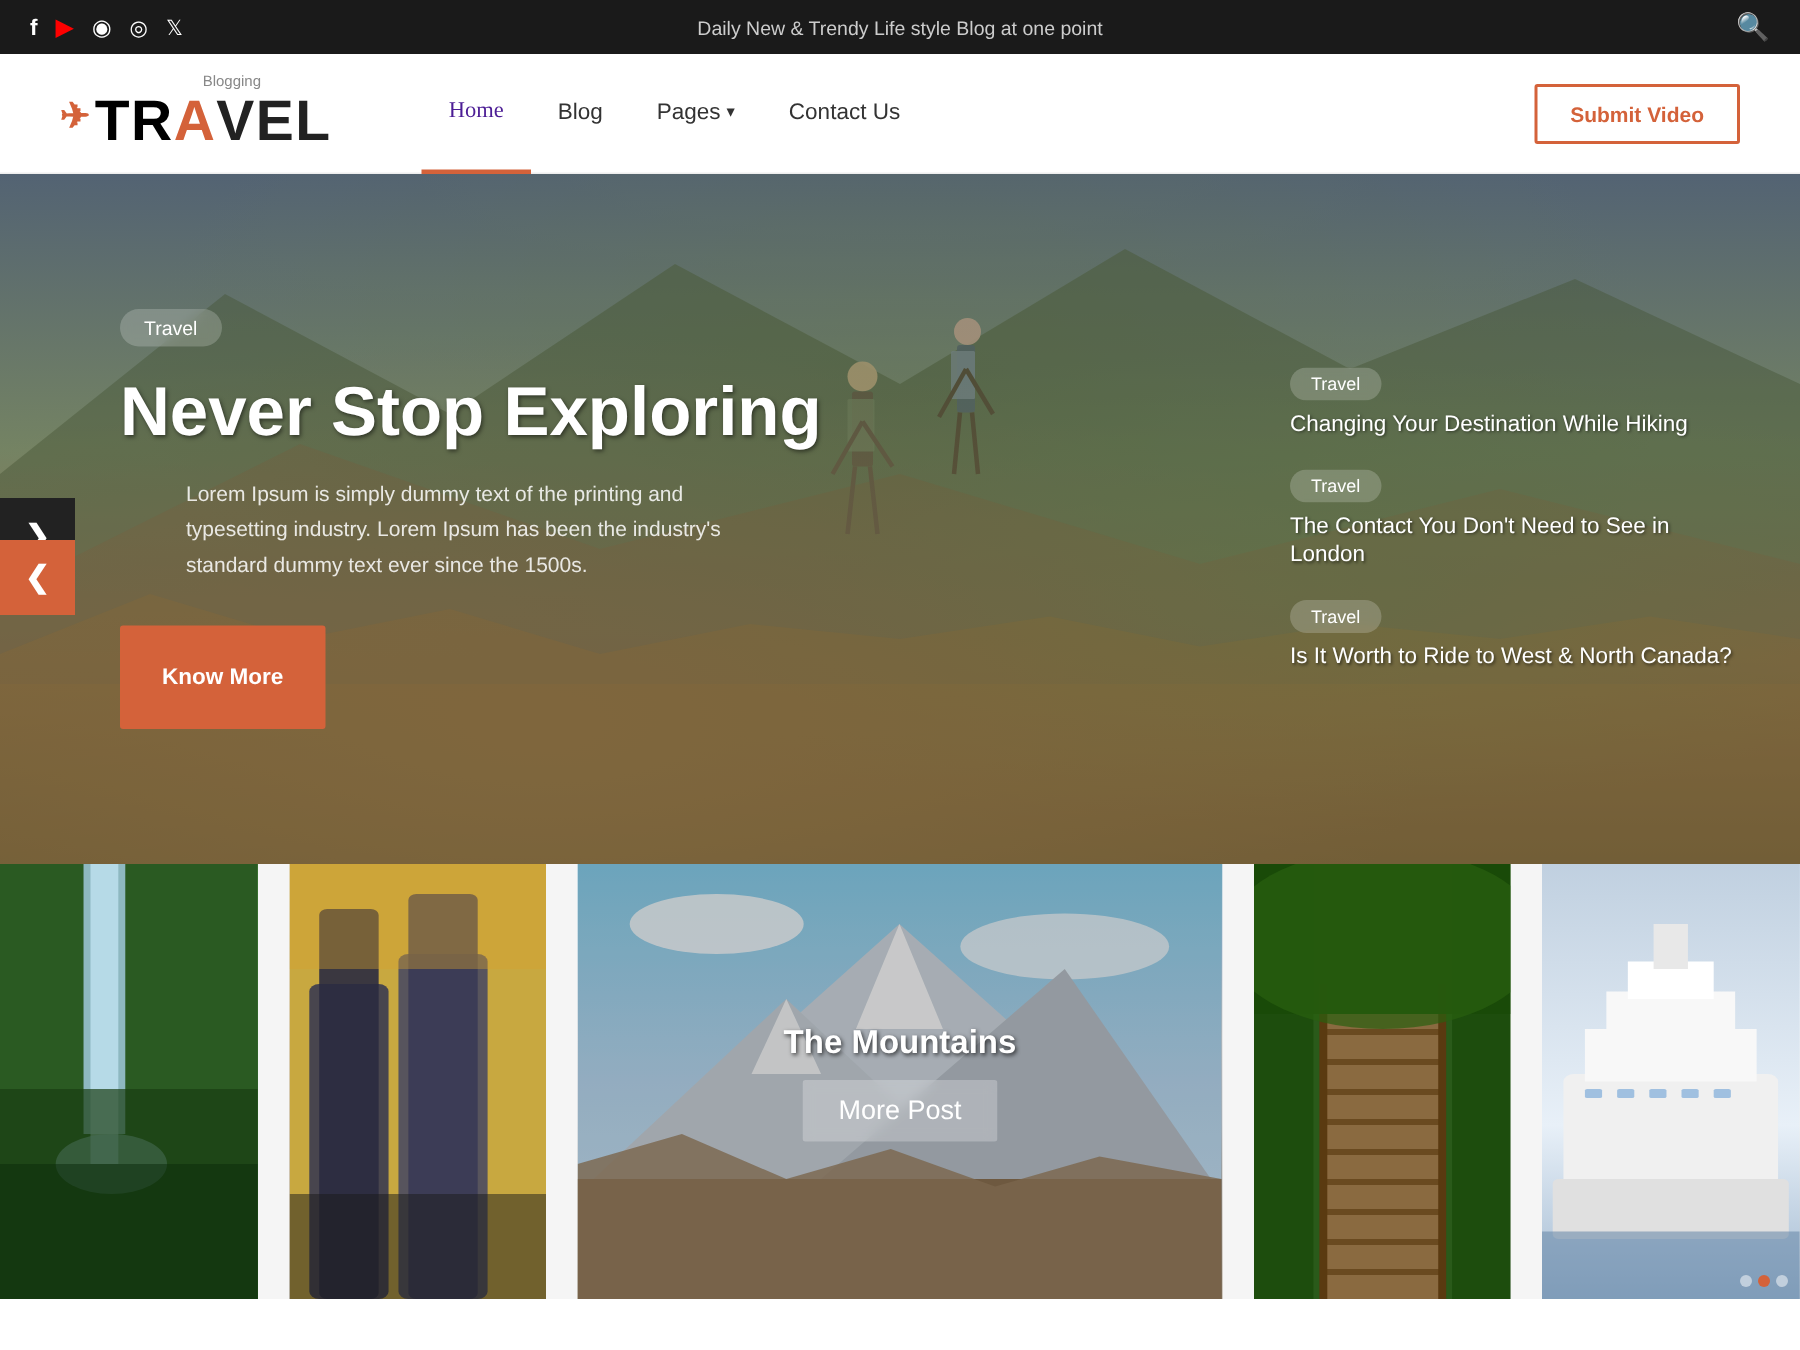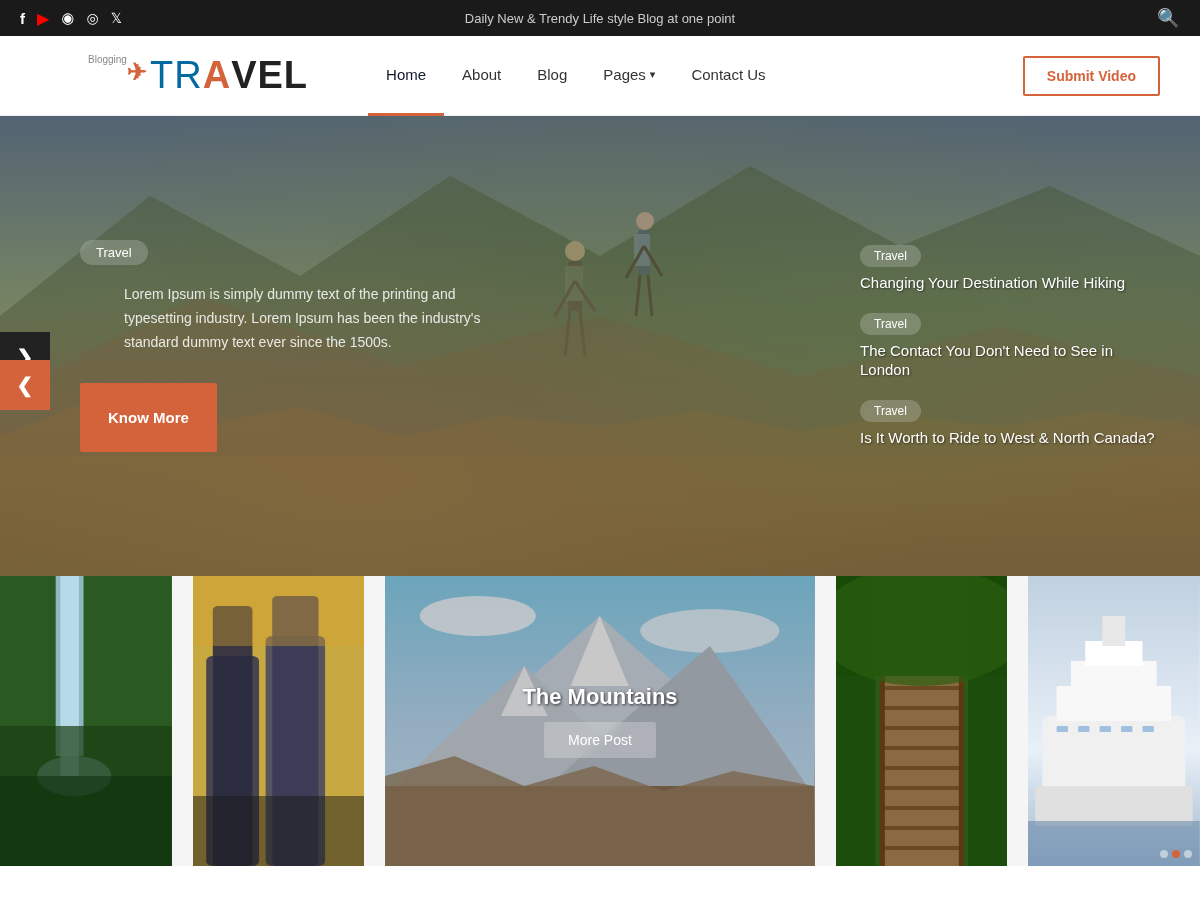--- a/index.html
+++ b/index.html
@@ -23,37 +23,37 @@
 
     
     .header {
       background: #fff;
       display: flex;
       align-items: center;
       padding: 0 40px;
       height: 80px;
       border-bottom: 1px solid #eee;
     }
-    .logo { display: flex; flex-direction: row; align-items: flex-start; margin-right: 60px; }
+    .logo { display: flex; flex-direction: column; align-items: center; margin-right: 60px; }
     .logo-blogging { font-size: 10px; color: #888; margin-left: 48px; }
     .logo-travel { font-size: 38px; font-weight: 900; color: #222; letter-spacing: 1px; position: relative; display: flex; align-items: center; }
 
     .nav { display: flex; align-items: center; gap: 0; flex: 1; }
     .nav-item {
       padding: 0 18px;
       font-size: 15px;
       color: #333;
       cursor: pointer;
       height: 80px;
       display: flex;
       align-items: center;
       text-decoration: none;
       border-bottom: 3px solid transparent;
     }
-    .nav-item.active { color: #0f172a; border-bottom: 3px solid #d4623a; }
+    .nav-item.active { color: #4c1d95; border-bottom: 3px solid #d4623a; font-family: Liberation Serif, serif; }
     .nav-item .dropdown-arrow { font-size: 11px; margin-left: 4px; }
 
     .submit-btn {
       margin-left: auto;
       background: transparent;
       border: 2px solid #d4623a;
       color: #d4623a;
       padding: 10px 22px;
       font-size: 14px;
       font-weight: bold;
@@ -210,21 +210,21 @@
       font-size: 22px;
       font-weight: bold;
       text-shadow: 1px 1px 3px rgba(0,0,0,0.7);
       margin-bottom: 12px;
     }
     .gallery-more-btn {
       background: rgba(255,255,255,0.25);
       color: #fff;
       border: none;
       padding: 10px 24px;
-      font-size: 14px;
+      font-size: 18px;
       cursor: pointer;
       border-radius: 2px;
       backdrop-filter: blur(4px);
     }
 
     
     .waterfall-bg { background: linear-gradient(135deg, #2d5a27 0%, #4a8a40 40%, #1a3d1a 100%); }
     .city-bg { background: linear-gradient(135deg, #c8a850 0%, #8a6020 30%, #1a1a2a 70%, #2a2a1a 100%); }
     .mountain-bg { background: linear-gradient(180deg, #87ceeb 0%, #b0d4f0 20%, #e8e8e8 40%, #d0d8e0 60%, #8a6a40 100%); }
     .forest-bg { background: linear-gradient(135deg, #2a5a1a 0%, #4a8a30 50%, #1a3a10 100%); }
@@ -254,29 +254,28 @@
   </div>
   <div class="top-bar-center">Daily New &amp; Trendy Life style Blog at one point</div>
   <div class="top-bar-right" style="font-size:18px;">🔍</div>
 </div>
 
 <div class="header">
   <div class="logo">
     <span class="logo-blogging">Blogging</span>
     <div class="logo-travel">
       <span style="color:#d4623a;position:relative;top:-4px;left:0;font-size:24px;margin-right:2px;">✈</span>
-      <span style="color:#0369a1;font-weight:400;">TR</span>
+      <span style="color:#000000;font-weight:700;">TR</span>
         <span style="color:#d4623a;font-weight:900;">A</span>
         <span style="color:#222;font-weight:900;">VEL</span>
     </div>
   </div>
 
   <nav class="nav">
     <a class="nav-item active">Home</a>
-    <a class="nav-item">About</a>
     <a class="nav-item">Blog</a>
     <a class="nav-item">
       <span>Pages</span>
       <span class="dropdown-arrow">▾</span>
     </a>
     <a class="nav-item">Contact Us</a>
   </nav>
 
   <button class="submit-btn">Submit Video</button>
 </div>
@@ -322,20 +321,21 @@
       <line x1="18" y1="69" x2="22" y2="110" stroke="#4a3a2a" stroke-width="3"></line>
     </g>
   </svg>
 
   <div class="hero-arrow hero-arrow-next">❯</div>
 
   <div class="hero-arrow hero-arrow-prev">❮</div>
 
   <div class="hero-content">
     <span class="hero-tag">Travel</span>
+    <h1 class="hero-title">Never Stop Exploring</h1>
     <p class="hero-desc">Lorem Ipsum is simply dummy text of the printing and typesetting industry. Lorem Ipsum has been the industry's standard dummy text ever since the 1500s.</p>
     <button class="hero-btn">Know More</button>
   </div>
 
   <div class="hero-side">
     <div class="side-article">
       <span class="side-tag">Travel</span>
       <div class="side-title">Changing Your Destination While Hiking</div>
     </div>
     <div class="side-article">

